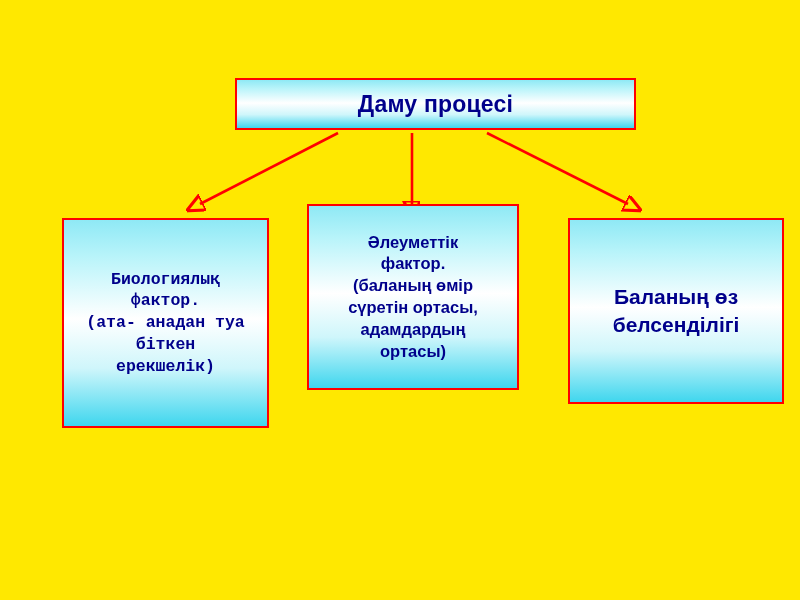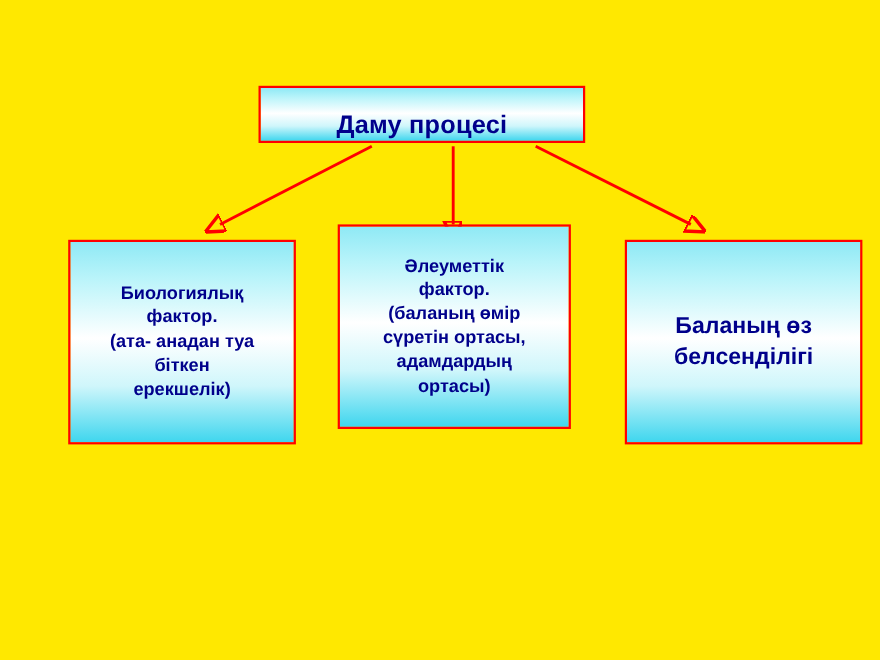--- a/index.html
+++ b/index.html
@@ -36,33 +36,33 @@
     align-items: center;
     justify-content: center;
     text-align: center;
     color: #00008B;
     font-weight: bold;
     line-height: 1.32;
   }
   #node-root {
     left: 235px;
     top: 78px;
-    width: 297px;
+    width: 401px;
     height: 52px;
     font-size: 23px;
     letter-spacing: 0.2px;
-    align-items: flex-end;
   }
   #node-bio {
     left: 62px;
     top: 218px;
     width: 207px;
-    height: 186px;
+    height: 210px;
     font-size: 16.5px;
     padding: 6px 8px;
+    font-family: Liberation Mono, monospace;
   }
   #node-soc {
     left: 307px;
     top: 204px;
     width: 212px;
     height: 186px;
     font-size: 16.5px;
     padding: 6px 8px;
   }
   #node-act {

